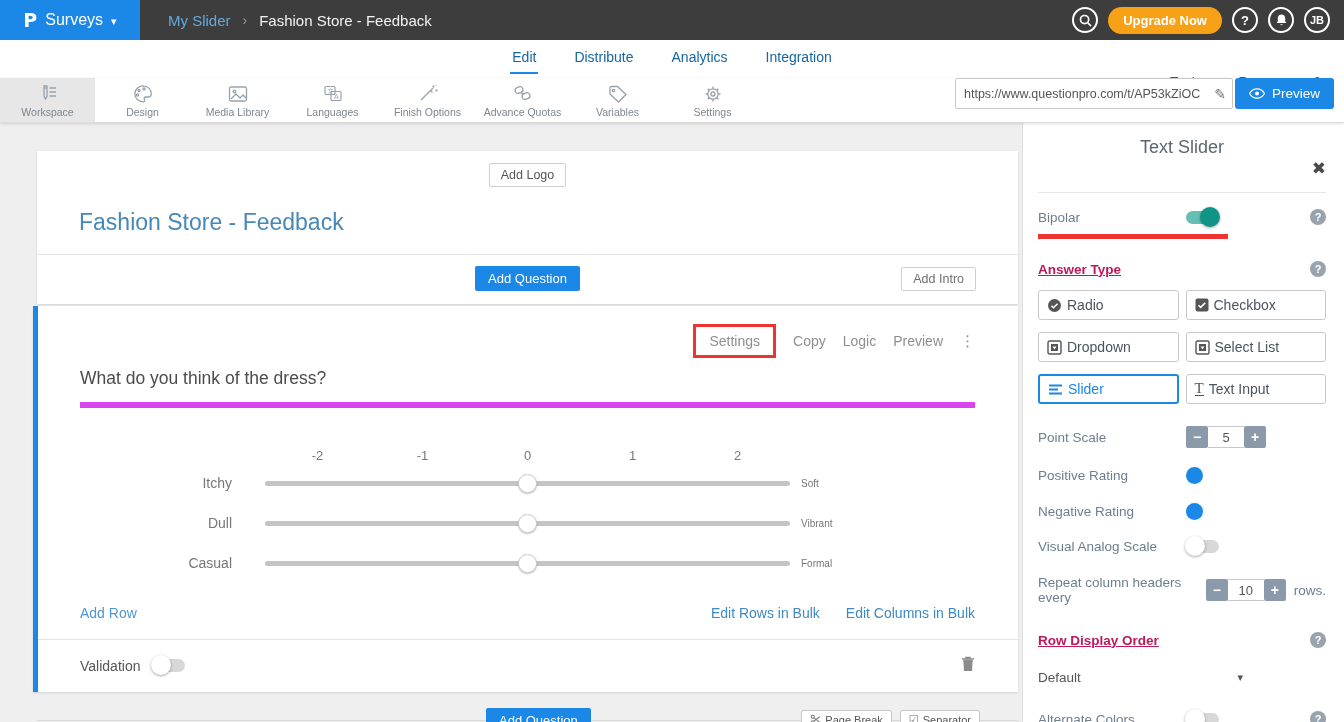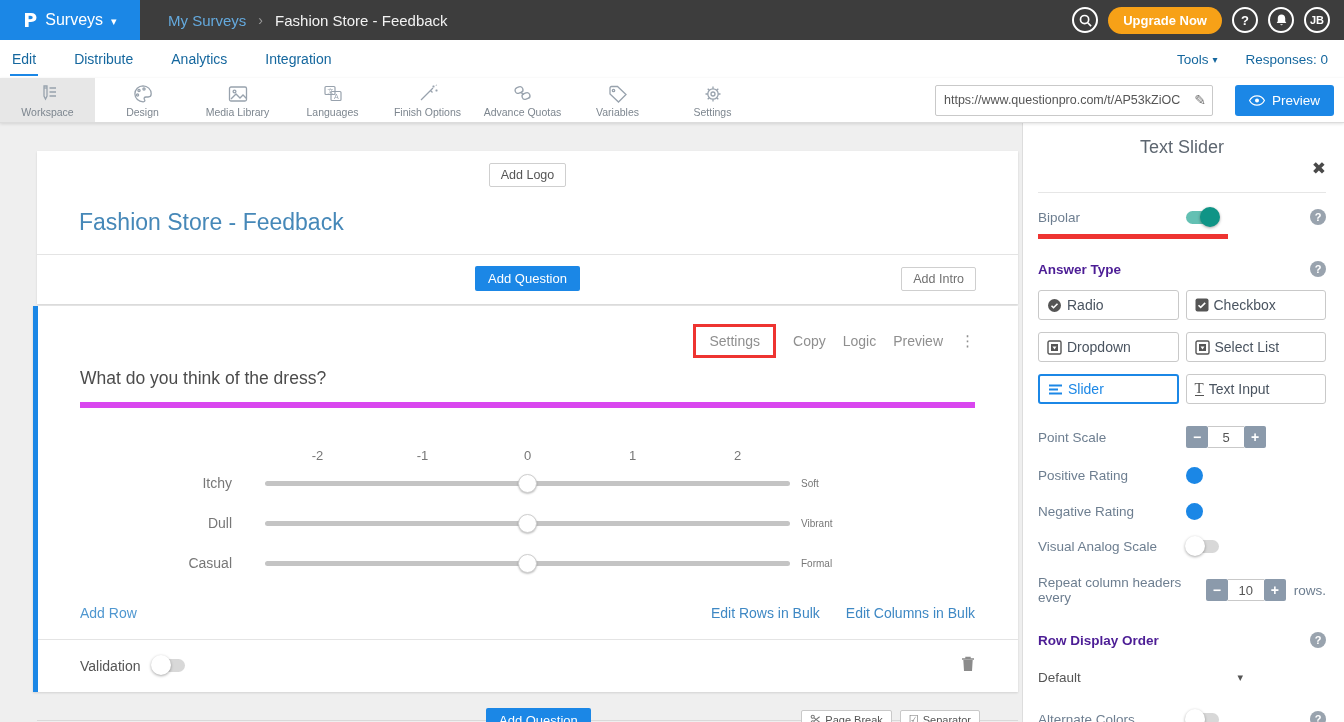--- a/index.html
+++ b/index.html
@@ -14,35 +14,35 @@
   .brand .caret { font-size:11px; margin-top:2px; }
   .breadcrumb { display:flex; align-items:center; gap:12px; margin-left:28px; font-size:15px; }
   .breadcrumb .bc-parent { color:#64a9dd; cursor:pointer; }
   .breadcrumb .bc-sep { color:#9a9a9a; font-size:14px; }
   .breadcrumb .bc-current { color:#f2f2f2; }
   .topbar-right { margin-left:auto; display:flex; align-items:center; gap:10px; padding-right:14px; }
   .circle-btn { width:26px; height:26px; border:2px solid #fff; border-radius:50%; color:#fff; display:flex; align-items:center; justify-content:center; font-size:13px; font-weight:bold; cursor:pointer; background:transparent; }
   .upgrade-btn { background:#f7a117; color:#fff; font-weight:bold; font-size:13px; border:none; border-radius:14px; padding:6px 15px; cursor:pointer; }
 
   
-  .navrow { height:38px; background:#fff; display:flex; align-items:center; padding:0 10px; }
+  .navrow { height:38px; background:#fff; display:flex; align-items:center; padding:0 17px;flex-direction:column; }
   .nav-tabs { display:flex; gap:34px; }
   .nav-tab { font-size:14px; color:#15679e; text-decoration:none; padding:9px 2px 7px; cursor:pointer; }
   .nav-tab.active { border-bottom:2px solid #1b87e6; }
   .nav-right { margin-left:auto; display:flex; align-items:center; gap:28px; font-size:13.5px; color:#15679e; padding-right:6px; }
   .nav-right .caret { font-size:10px; }
   .tools-link { cursor:pointer; display:flex; align-items:center; gap:4px; }
 
   
   .toolbar { height:45px; background:#fff; display:flex; align-items:stretch; border-bottom:1px solid #dcdcdc; box-shadow:0 1px 3px rgba(0,0,0,.12); position:relative; z-index:2; }
   .tb-item { width:95px; display:flex; flex-direction:column; align-items:center; justify-content:center; gap:1px; cursor:pointer; }
   .tb-item.active { background:#e7e7e7; }
   .tb-item .tb-label { font-size:10.5px; color:#7d868f; }
   .tb-icon svg { display:block; }
-  .toolbar-right { margin-left:auto; display:flex; align-items:center; gap:22px; padding-right:10px; }
+  .toolbar-right { margin-left:auto; display:flex; gap:2px; padding-right:10px; }
   .url-box { display:flex; align-items:center; width:278px; height:31px; border:1px solid #c9c9c9; border-radius:2px; background:#fff; padding:0 6px 0 8px; }
   .url-box input { border:none; outline:none; flex:1; font-size:12.5px; color:#555; font-family:"Liberation Sans",sans-serif; min-width:0; }
   .url-pencil { color:#6e6e6e; font-size:14px; cursor:pointer; }
   .preview-btn { background:#1b87e6; border:none; color:#fff; font-size:13.5px; border-radius:3px; height:31px; padding:0 14px; display:flex; align-items:center; gap:7px; cursor:pointer; }
 
   
   .content { display:flex; height:599px; }
   .main { width:1022px; overflow:hidden; }
   .card { background:#fff; box-shadow:0 1px 2px rgba(0,0,0,.12); }
   .survey-card { margin:28px 4px 0 37px; padding-top:12px; }
@@ -94,21 +94,21 @@
   .mini-btn .glyph { font-size:11px; color:#777; }
 
   
   .panel { width:322px; background:#fff; border-left:1px solid #dddddd; padding:14px 18px 0 15px; }
   .panel-head { display:flex; align-items:center;flex-direction:column; }
   .panel-title { font-size:18px; color:#5d6670; font-weight:normal; }
   .panel-close { margin-left:auto; font-size:17px; color:#4a4a4a; cursor:pointer; }
   .panel-hr { margin:13px 0 0; border:none; border-top:1px solid #e6e6e6; }
   .prow { display:flex; align-items:center; margin-top:19px; }
   .prow .plabel { font-size:13.5px; color:#6d7e90; width:148px; flex:none; }
-  .prow .plabel.bold { font-weight:bold; color:#4c1d95; }
+  .prow .plabel.bold { font-weight:bold; color:#be185d;text-decoration:underline; }
   .help-icon { margin-left:auto; width:16px; height:16px; border-radius:50%; background:#99a3ae; color:#fff; font-size:11px; font-weight:bold; display:flex; align-items:center; justify-content:center; cursor:pointer; flex:none; }
   .red-underline { height:5px; background:#ee3431; width:190px; margin-top:9px; }
   .atype-grid { display:grid; grid-template-columns:1fr 1fr; gap:12px 7px; margin-top:13px; }
   .atype-btn { height:30px; border:1px solid #c9c9c9; border-radius:3px; background:#fff; display:flex; align-items:center; gap:5px; padding:0 8px; font-size:14px; color:#4a5460; cursor:pointer; font-family:"Liberation Sans",sans-serif; }
   .atype-btn.selected { border:2px solid #1b87e6; color:#1b87e6; }
   .stepper { display:flex; align-items:center; flex:none; }
   .step-btn { width:22px; height:22px; background:#8b9aab; color:#fff; border:none; font-size:14px; font-weight:bold; cursor:pointer; display:flex; align-items:center; justify-content:center; border-radius:2px; font-family:"Liberation Sans",sans-serif; }
   .step-input { width:36px; height:22px; border:1px solid #c9c9c9; border-left:none; border-right:none; text-align:center; font-size:13px; color:#555; outline:none; font-family:"Liberation Sans",sans-serif; }
   .color-dot { width:17px; height:17px; border-radius:50%; background:#1b87e6; cursor:pointer; flex:none; }
   .repeat-row { display:flex; align-items:center; margin-top:21px; }
@@ -121,21 +121,21 @@
 </head>
 <body>
 
 <header class="topbar">
   <div class="brand">
     <span class="logo-p">P</span>
     <span class="brand-label">Surveys</span>
     <span class="caret">▾</span>
   </div>
   <div class="breadcrumb">
-    <span class="bc-parent">My Surveys</span>
+    <span class="bc-parent">My Slider</span>
     <span class="bc-sep">›</span>
     <span class="bc-current">Fashion Store - Feedback</span>
   </div>
   <div class="topbar-right">
     <span class="circle-btn">
       <svg width="13" height="13" viewBox="0 0 14 14">
           <circle cx="6" cy="6" r="4.4" fill="none" stroke="#fff" stroke-width="1.8"></circle>
           <line x1="9.4" y1="9.4" x2="13" y2="13" stroke="#fff" stroke-width="1.8"></line>
         </svg>
     </span>

